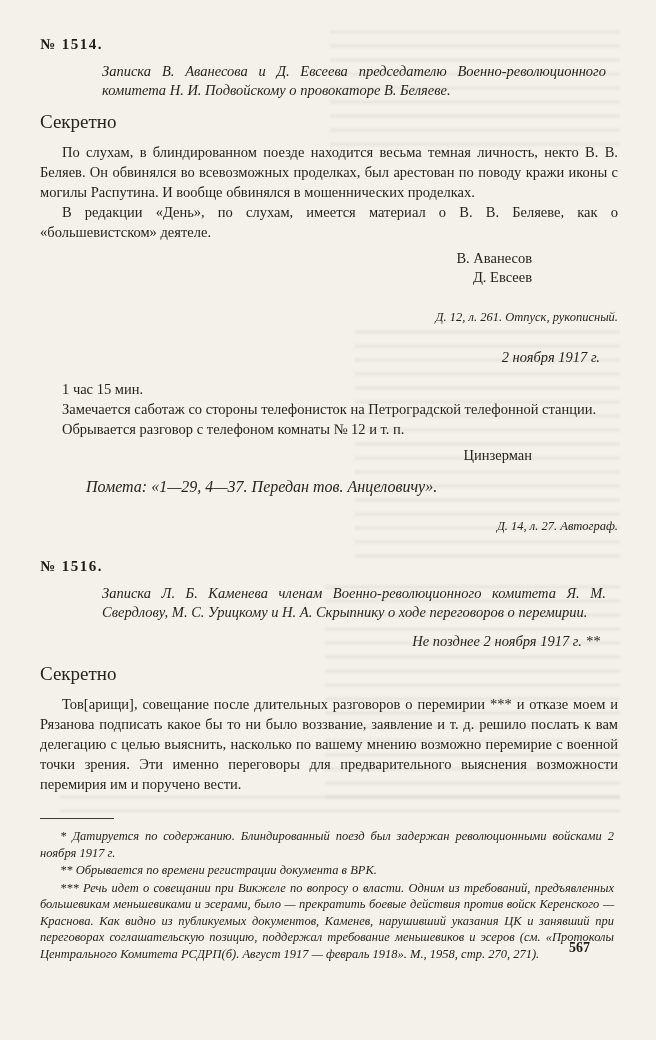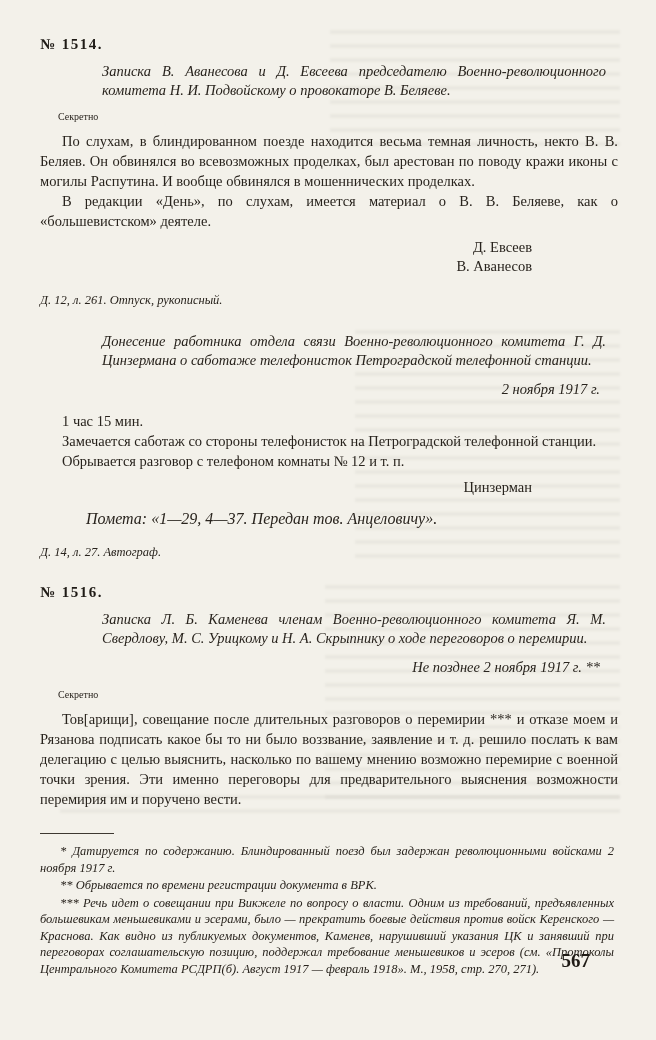--- a/index.html
+++ b/index.html
@@ -38,49 +38,49 @@
   .doc-title {
     font-style:italic; font-size:14.5px; line-height:19px;
     margin-left:62px; margin-right:12px; margin-bottom:11px;
     text-align:justify;
   }
   .doc-date {
     font-style:italic; font-size:14.5px;
     text-align:right; padding-right:18px;
     margin-bottom:13px;
   }
-  .doc-class { font-size:10px; margin-bottom:9px;margin-left:18px; }
+  .doc-class { font-size:19px; margin-bottom:9px; }
 
   p.body-para {
     font-size:14.5px; line-height:20px;
     text-indent:22px; text-align:justify;
   }
 
   .signatures { text-align:right; padding-right:86px; margin-top:7px; }
   .signature  { font-size:14.5px; line-height:19px; }
 
   .note    { font-style:italic; font-size:16px; margin-top:13px; margin-left:46px; }
-  .archive { font-style:italic; font-size:12.5px; margin-top:17px; }
+  .archive { font-style:italic; font-size:12.5px; margin-top:23px;text-align:right; }
 
   .footnotes { margin-top:20px; margin-right:4px; }
   .footnote-rule {
     width:74px; height:0;
     border-top:1.5px solid #3d3831;
     margin-bottom:9px;
   }
   .footnote {
     font-style:italic; font-size:12.5px; line-height:16.5px;
     text-indent:20px; text-align:justify;
     margin-bottom:1px;
     font-family:Liberation Serif, serif;
   }
 
   .page-number {
-    position:absolute; right:66px; bottom:68px;
-    font-weight:bold; font-size:19px; color:#1f1b16;margin-top:10px;
+    position:absolute; right:66px; bottom:84px;
+    font-weight:bold; font-size:14px; color:#1f1b16;margin-top:10px;
   }
 </style>
 </head>
 <body>
 
 <div class="page">
 
   <div class="bleed">
     <i class="b1"></i>
       <i class="b2"></i>
@@ -88,28 +88,27 @@
       <i class="b4"></i>
   </div>
 
   <section class="doc">
     <div class="doc-number">№ 1514.</div>
     <div class="doc-title">Записка В. Аванесова и Д. Евсеева председателю Военно-революционного комитета Н. И. Подвойскому о провокаторе В. Беляеве.</div>
     <div class="doc-class">Секретно</div>
     <p class="body-para">По слухам, в блиндированном поезде находится весьма темная личность, некто В. В. Беляев. Он обвинялся во всевозможных проделках, был арестован по поводу кражи иконы с могилы Распутина. И вообще обвинялся в мошеннических проделках.</p>
     <p class="body-para">В редакции «День», по слухам, имеется материал о В. В. Беляеве, как о «большевистском» деятеле.</p>
     <div class="signatures">
+      <div class="signature">В. Аванесов</div>
       <div class="signature">Д. Евсеев</div>
-      <div class="signature">В. Аванесов</div>
     </div>
     <div class="archive">Д. 12, л. 261. Отпуск, рукописный.</div>
   </section>
 
   <section class="doc">
-    <div class="doc-title">Донесение работника отдела связи Военно-революционного комитета Г. Д. Цинзермана о саботаже телефонисток Петроградской телефонной станции.</div>
     <div class="doc-date">2 ноября 1917 г.</div>
     <p class="body-para">1 час 15 мин.</p>
     <p class="body-para">Замечается саботаж со стороны телефонисток на Петроградской телефонной станции.</p>
     <p class="body-para">Обрывается разговор с телефоном комнаты № 12 и т. п.</p>
     <div class="signatures">
       <div class="signature">Цинзерман</div>
     </div>
     <div class="note">Помета: «1—29, 4—37. Передан тов. Анцеловичу».</div>
     <div class="archive">Д. 14, л. 27. Автограф.</div>
   </section>

